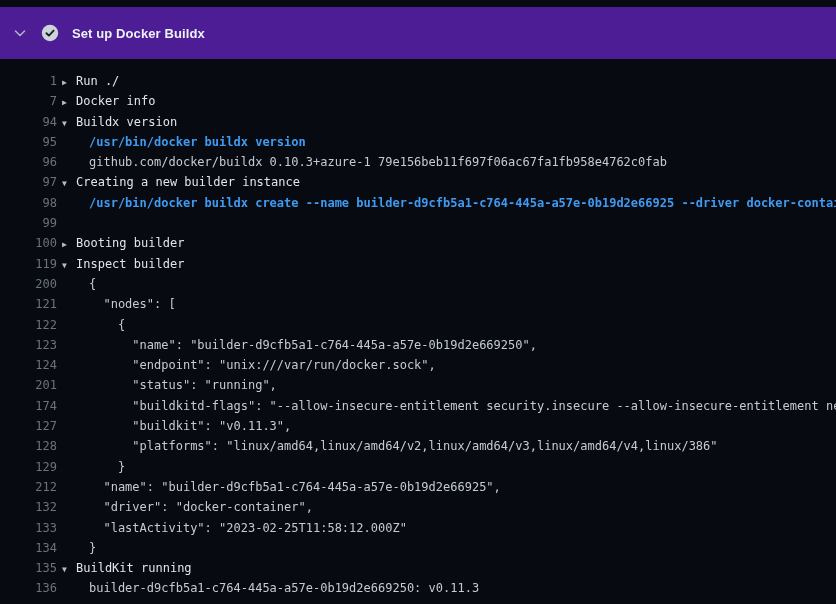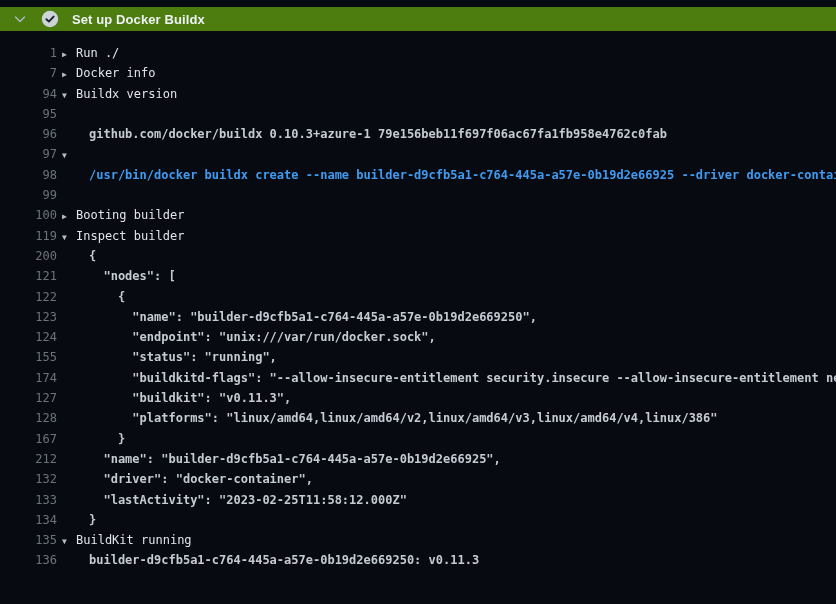--- a/index.html
+++ b/index.html
@@ -2,22 +2,22 @@
 <html><head>
 <meta charset="utf-8">
 <style>
   * { margin: 0; padding: 0; box-sizing: border-box; }
   html, body { width: 836px; height: 604px; overflow: hidden; }
   body { background: #070b11; font-family: "Liberation Sans", sans-serif; }
 
   .top-strip { height: 7px; background: #070b11; }
 
   .step-header {
-    height: 24px;
-    background: #4d7c0f;
+    height: 52px;
+    background: #4c1d95;
     display: flex;
     align-items: center;
     padding: 0 12px;
   }
   .chevron-wrap { width: 16px; height: 16px; margin-right: 13px; display: flex; align-items: center; justify-content: center; cursor: pointer; }
   .status-wrap { width: 18px; height: 18px; margin-right: 13px; }
   .step-title {
     color: #eef2f6;
     font-size: 13px;
     font-weight: 600;
@@ -47,21 +47,21 @@
   .gutter {
     flex: none;
     width: 14px;
     margin-left: 5px;
     text-align: left;
     color: #b3bbc4;
     font-size: 8px;
   }
   .txt { white-space: pre; overflow: hidden; }
   .txt.group-title { color: #dfe5ea; }
-  .txt.output { color: #c5cbd3; padding-left: 13px; font-weight: bold; }
+  .txt.output { color: #c5cbd3; padding-left: 13px; }
   .txt.command { color: #3f9bf2; font-weight: bold; padding-left: 13px; }
 </style>
 </head>
 <body>
 
 <div class="top-strip"></div>
 
 <div class="step-header">
   <span class="chevron-wrap">
     <svg width="16" height="16" viewBox="0 0 16 16">
@@ -74,36 +74,36 @@
       <path d="M5.4 9.2 L7.9 11.6 L12.6 6.6" fill="none" stroke="#1b2129" stroke-width="1.9" stroke-linecap="round" stroke-linejoin="round"></path>
     </svg>
   </span>
   <span class="step-title">Set up Docker Buildx</span>
 </div>
 
 <div class="log-area" id="log-area">
     <div class="log-row group"><span class="num">1</span><span class="gutter">▶</span><span class="txt group-title">Run ./</span></div>
     <div class="log-row group"><span class="num">7</span><span class="gutter">▶</span><span class="txt group-title">Docker info</span></div>
     <div class="log-row group"><span class="num">94</span><span class="gutter">▼</span><span class="txt group-title">Buildx version</span></div>
-    <div class="log-row"><span class="num">95</span><span class="gutter"></span></div>
+    <div class="log-row"><span class="num">95</span><span class="gutter"></span><span class="txt command">/usr/bin/docker buildx version</span></div>
     <div class="log-row"><span class="num">96</span><span class="gutter"></span><span class="txt output">github.com/docker/buildx 0.10.3+azure-1 79e156beb11f697f06ac67fa1fb958e4762c0fab</span></div>
-    <div class="log-row group"><span class="num">97</span><span class="gutter">▼</span></div>
+    <div class="log-row group"><span class="num">97</span><span class="gutter">▼</span><span class="txt group-title">Creating a new builder instance</span></div>
     <div class="log-row"><span class="num">98</span><span class="gutter"></span><span class="txt command">/usr/bin/docker buildx create --name builder-d9cfb5a1-c764-445a-a57e-0b19d2e66925 --driver docker-container</span></div>
     <div class="log-row"><span class="num">99</span><span class="gutter"></span></div>
     <div class="log-row group"><span class="num">100</span><span class="gutter">▶</span><span class="txt group-title">Booting builder</span></div>
     <div class="log-row group"><span class="num">119</span><span class="gutter">▼</span><span class="txt group-title">Inspect builder</span></div>
     <div class="log-row"><span class="num">200</span><span class="gutter"></span><span class="txt output">{</span></div>
     <div class="log-row"><span class="num">121</span><span class="gutter"></span><span class="txt output">  "nodes": [</span></div>
     <div class="log-row"><span class="num">122</span><span class="gutter"></span><span class="txt output">    {</span></div>
     <div class="log-row"><span class="num">123</span><span class="gutter"></span><span class="txt output">      "name": "builder-d9cfb5a1-c764-445a-a57e-0b19d2e669250",</span></div>
     <div class="log-row"><span class="num">124</span><span class="gutter"></span><span class="txt output">      "endpoint": "unix:///var/run/docker.sock",</span></div>
-    <div class="log-row"><span class="num">155</span><span class="gutter"></span><span class="txt output">      "status": "running",</span></div>
+    <div class="log-row"><span class="num">201</span><span class="gutter"></span><span class="txt output">      "status": "running",</span></div>
     <div class="log-row"><span class="num">174</span><span class="gutter"></span><span class="txt output">      "buildkitd-flags": "--allow-insecure-entitlement security.insecure --allow-insecure-entitlement network.host",</span></div>
     <div class="log-row"><span class="num">127</span><span class="gutter"></span><span class="txt output">      "buildkit": "v0.11.3",</span></div>
     <div class="log-row"><span class="num">128</span><span class="gutter"></span><span class="txt output">      "platforms": "linux/amd64,linux/amd64/v2,linux/amd64/v3,linux/amd64/v4,linux/386"</span></div>
-    <div class="log-row"><span class="num">167</span><span class="gutter"></span><span class="txt output">    }</span></div>
+    <div class="log-row"><span class="num">129</span><span class="gutter"></span><span class="txt output">    }</span></div>
     <div class="log-row"><span class="num">212</span><span class="gutter"></span><span class="txt output">  "name": "builder-d9cfb5a1-c764-445a-a57e-0b19d2e66925",</span></div>
     <div class="log-row"><span class="num">132</span><span class="gutter"></span><span class="txt output">  "driver": "docker-container",</span></div>
     <div class="log-row"><span class="num">133</span><span class="gutter"></span><span class="txt output">  "lastActivity": "2023-02-25T11:58:12.000Z"</span></div>
     <div class="log-row"><span class="num">134</span><span class="gutter"></span><span class="txt output">}</span></div>
     <div class="log-row group"><span class="num">135</span><span class="gutter">▼</span><span class="txt group-title">BuildKit running</span></div>
     <div class="log-row"><span class="num">136</span><span class="gutter"></span><span class="txt output">builder-d9cfb5a1-c764-445a-a57e-0b19d2e669250: v0.11.3</span></div>
   </div>
 
 </body></html>

